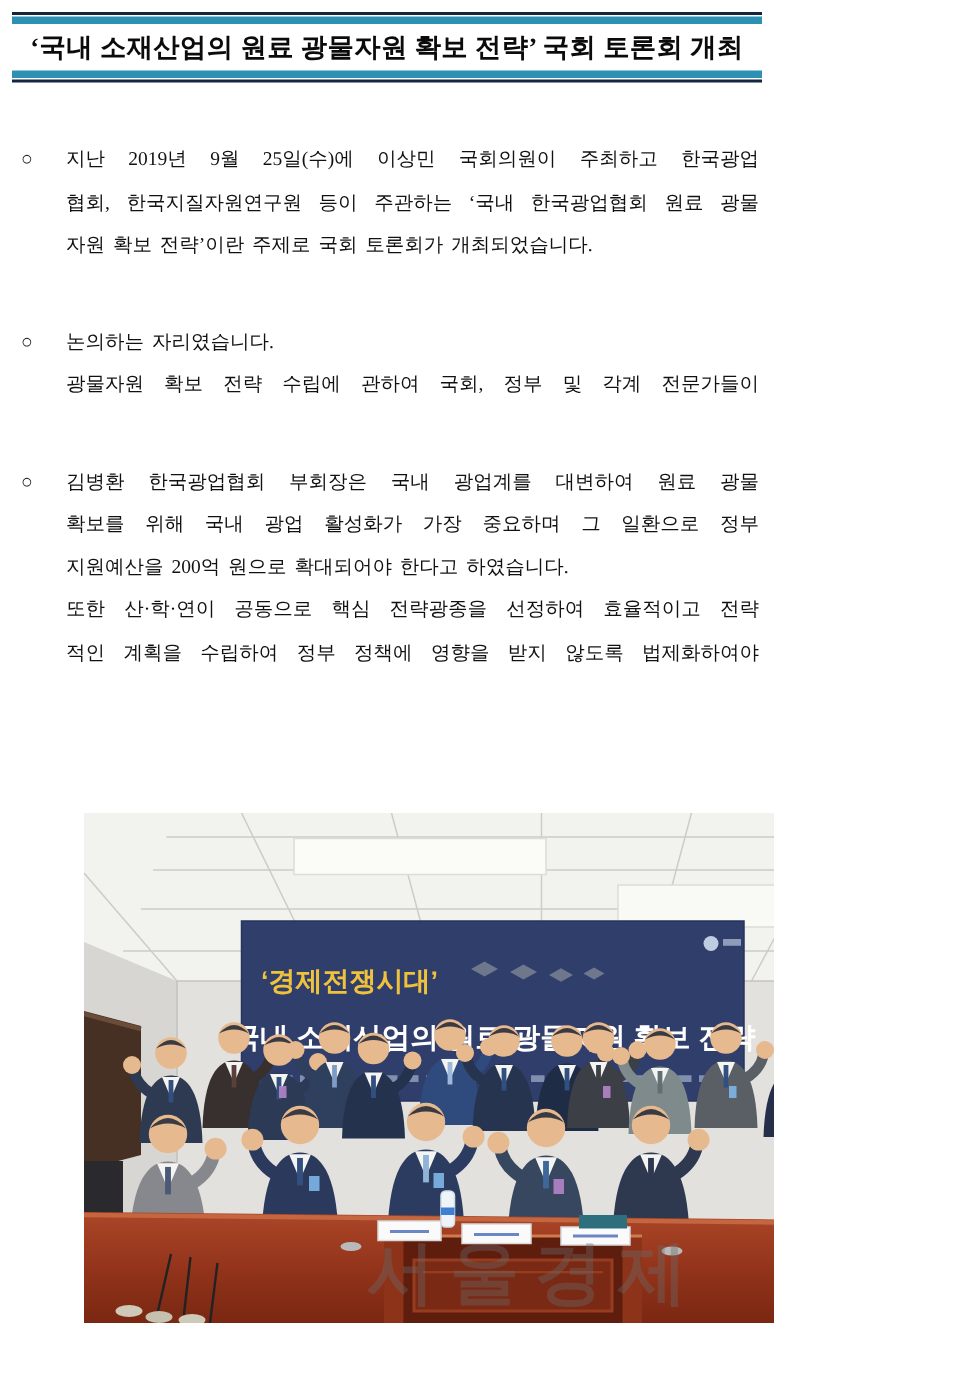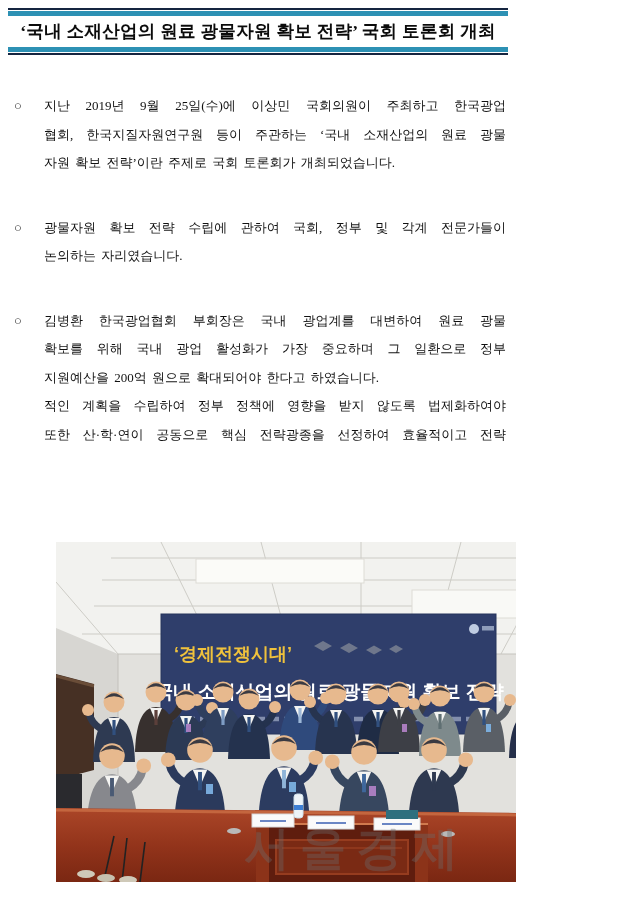--- a/index.html
+++ b/index.html
@@ -40,41 +40,41 @@
     <div class="rule-teal-b"></div>
     <div class="rule-navy"></div>
   </div>
 
   <div class="content">
 
     <div class="para">
       <div class="marker">○</div>
       <div class="ptext">
         <div class="ln">지난 2019년 9월 25일(수)에 이상민 국회의원이 주최하고 한국광업</div>
-        <div class="ln">협회, 한국지질자원연구원 등이 주관하는 ‘국내 소재산업의 원료 광물</div>
+        <div class="ln">협회, 한국지질자원연구원 등이 주관하는 ‘국내 한국광업협회 원료 광물</div>
         <div class="ln short">자원 확보 전략’이란 주제로 국회 토론회가 개최되었습니다.</div>
       </div>
     </div>
 
     <div class="para">
       <div class="marker">○</div>
       <div class="ptext">
+        <div class="ln short">논의하는 자리였습니다.</div>
         <div class="ln">광물자원 확보 전략 수립에 관하여 국회, 정부 및 각계 전문가들이</div>
-        <div class="ln short">논의하는 자리였습니다.</div>
       </div>
     </div>
 
     <div class="para">
       <div class="marker">○</div>
       <div class="ptext">
         <div class="ln">김병환 한국광업협회 부회장은 국내 광업계를 대변하여 원료 광물</div>
         <div class="ln">확보를 위해 국내 광업 활성화가 가장 중요하며 그 일환으로 정부</div>
         <div class="ln short">지원예산을 200억 원으로 확대되어야 한다고 하였습니다.</div>
+        <div class="ln">또한 산·학·연이 공동으로 핵심 전략광종을 선정하여 효율적이고 전략</div>
         <div class="ln">적인 계획을 수립하여 정부 정책에 영향을 받지 않도록 법제화하여야</div>
-        <div class="ln">또한 산·학·연이 공동으로 핵심 전략광종을 선정하여 효율적이고 전략</div>
       </div>
     </div>
 
   </div>
 
   <div class="photo">
     <svg width="560" height="340" viewBox="0 0 560 340">
       <defs>
         <linearGradient id="woodg" x1="0" y1="0" x2="0" y2="1">
           <stop offset="0" stop-color="#ab4628"></stop>

